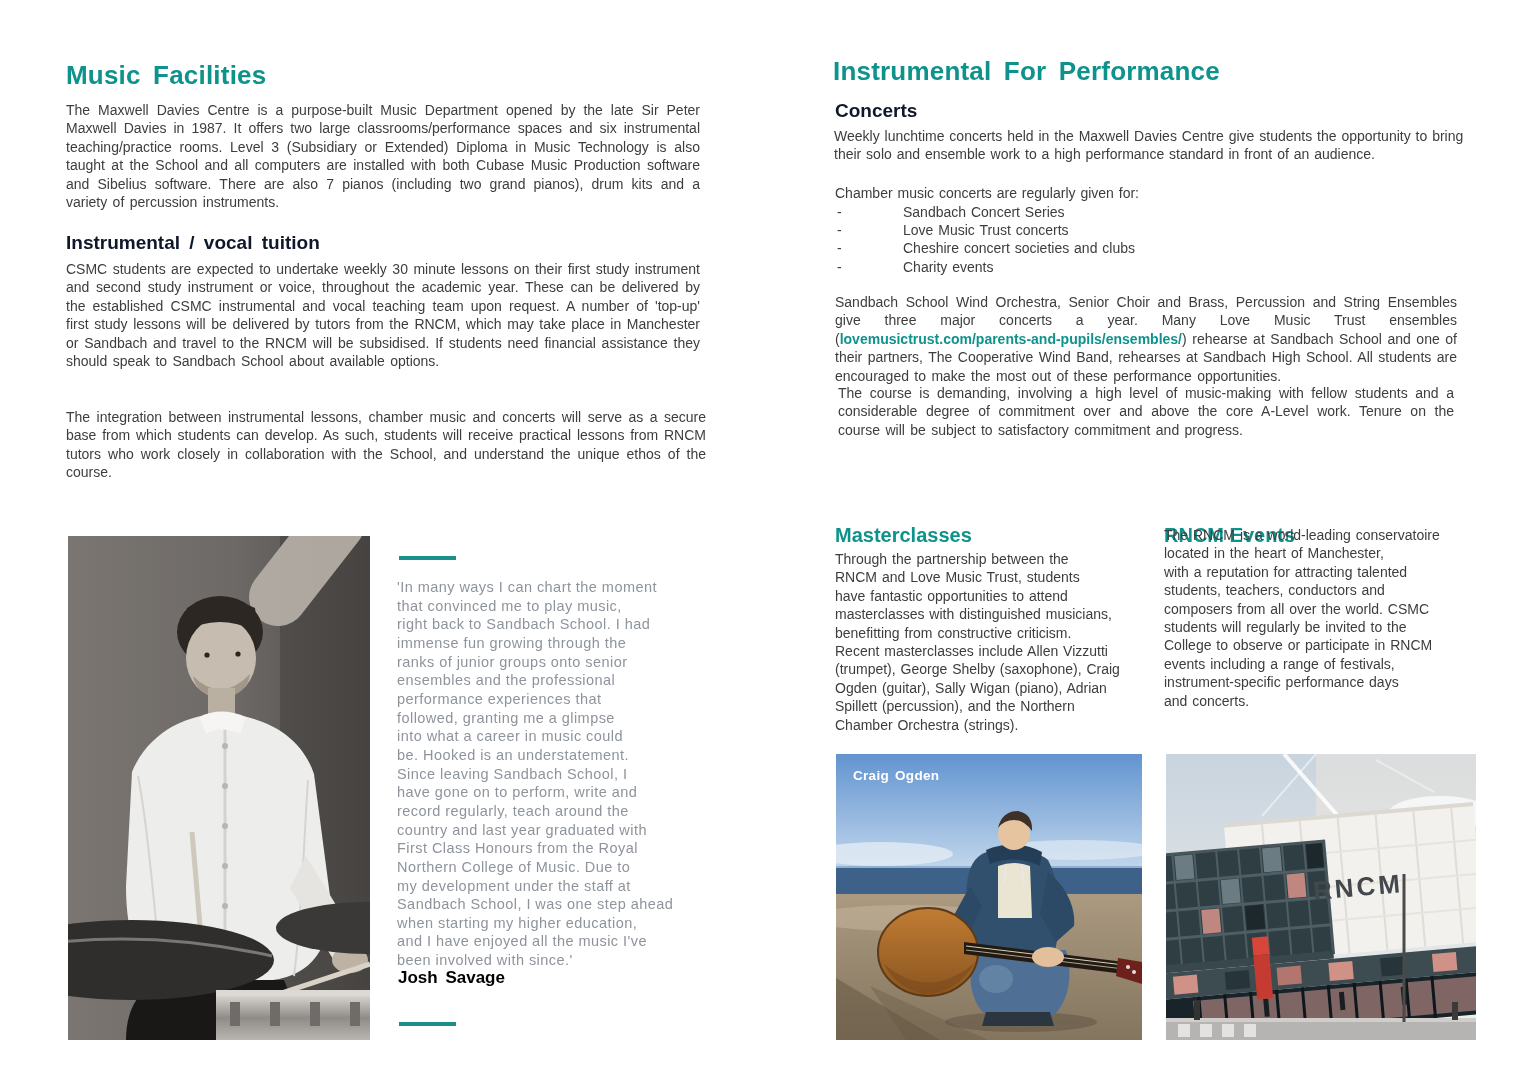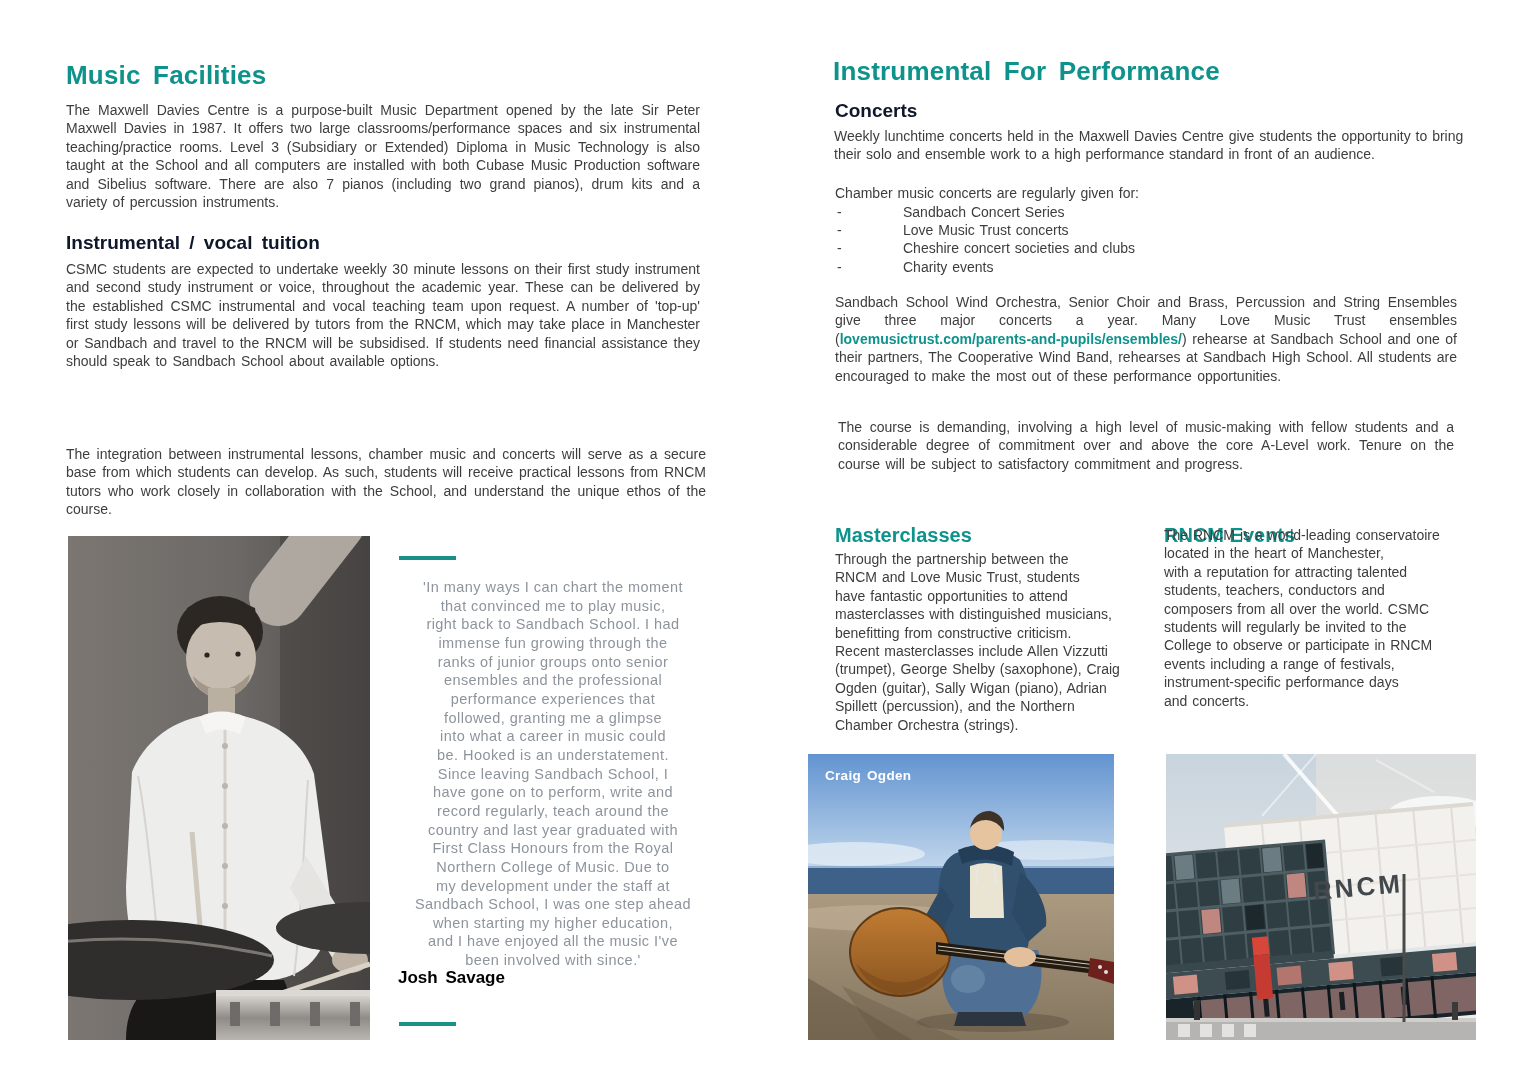--- a/index.html
+++ b/index.html
@@ -31,21 +31,21 @@
 <div id="page">
 
   <h1 class="title abs" style="left:66px;top:60px;">Music Facilities</h1>
 
   <p class="body abs" style="left:66px;top:101px;width:634px;">The Maxwell Davies Centre is a purpose-built Music Department opened by the late Sir Peter Maxwell Davies in 1987. It offers two large classrooms/performance spaces and six instrumental teaching/practice rooms. Level 3 (Subsidiary or Extended) Diploma in Music Technology is also taught at the School and all computers are installed with both Cubase Music Production software and Sibelius software. There are also 7 pianos (including two grand pianos), drum kits and a variety of percussion instruments.</p>
 
   <h2 class="sub abs" style="left:66px;top:232px;">Instrumental / vocal tuition</h2>
 
   <p class="body abs" style="left:66px;top:260px;width:634px;">CSMC students are expected to undertake weekly 30 minute lessons on their first study instrument and second study instrument or voice, throughout the academic year. These can be delivered by the established CSMC instrumental and vocal teaching team upon request. A number of 'top-up' first study lessons will be delivered by tutors from the RNCM, which may take place in Manchester or Sandbach and travel to the RNCM will be subsidised. If students need financial assistance they should speak to Sandbach School about available options.</p>
 
-  <p class="body abs" style="left:66px;top:408px;width:640px;margin-top:37px;">The integration between instrumental lessons, chamber music and concerts will serve as a secure base from which students can develop. As such, students will receive practical lessons from RNCM tutors who work closely in collaboration with the School, and understand the unique ethos of the course.</p>
+  <p class="body abs" style="left:66px;top:408px;width:640px;">The integration between instrumental lessons, chamber music and concerts will serve as a secure base from which students can develop. As such, students will receive practical lessons from RNCM tutors who work closely in collaboration with the School, and understand the unique ethos of the course.</p>
 
   <div class="photo abs" style="left:68px;top:536px;width:302px;height:504px;">
     <svg width="302" height="504" viewBox="0 0 302 504" xmlns="http://www.w3.org/2000/svg">
       <defs>
         <linearGradient id="dBg" x1="0" y1="0" x2="1" y2="0">
           <stop offset="0" stop-color="#7b7672"></stop>
             <stop offset=".55" stop-color="#6d6966"></stop>
             <stop offset="1" stop-color="#4e4b49"></stop>
         </linearGradient>
         <linearGradient id="dSnare" x1="0" y1="0" x2="0" y2="1">
@@ -88,21 +88,21 @@
       <rect x="148" y="460" width="154" height="44" fill="url(#dSnare)"></rect>
       <rect x="162" y="466" width="10" height="24" fill="#6e6b68"></rect>
         <rect x="202" y="466" width="10" height="24" fill="#6e6b68"></rect>
       <rect x="242" y="466" width="10" height="24" fill="#6e6b68"></rect>
         <rect x="282" y="466" width="10" height="24" fill="#6e6b68"></rect>
     </svg>
   </div>
 
   <div class="dash abs" style="left:399px;top:556px;"></div>
 
-  <div class="quote abs" style="left:397px;top:578px;width:312px;text-align:center;">'In many ways I can chart the moment
+  <div class="quote abs" style="left:397px;top:578px;width:312px;">'In many ways I can chart the moment
 that convinced me to play music,
 right back to Sandbach School. I had
 immense fun growing through the
 ranks of junior groups onto senior
 ensembles and the professional
 performance experiences that
 followed, granting me a glimpse
 into what a career in music could
 be. Hooked is an understatement.
 Since leaving Sandbach School, I
@@ -145,21 +145,21 @@
     <div class="bullet-row">
       <span class="b-dash">-</span>
       <span>Charity events</span>
     </div>
   </div>
 
   <p class="body abs" style="left:835px;top:293px;width:622px;">
     <span>Sandbach School Wind Orchestra, Senior Choir and Brass, Percussion and String Ensembles give three major concerts a year. Many Love Music Trust ensembles (</span><span class="link">lovemusictrust.com/parents-and-pupils/ensembles/</span><span>) rehearse at Sandbach School and one of their partners, The Cooperative Wind Band, rehearses at Sandbach High School. All students are encouraged to make the most out of these performance opportunities.</span>
   </p>
 
-  <p class="body abs" style="left:838px;top:418px;width:616px;">The course is demanding, involving a high level of music-making with fellow students and a considerable degree of commitment over and above the core A-Level work. Tenure on the course will be subject to satisfactory commitment and progress.</p>
+  <p class="body abs" style="left:838px;top:384px;width:616px;">The course is demanding, involving a high level of music-making with fellow students and a considerable degree of commitment over and above the core A-Level work. Tenure on the course will be subject to satisfactory commitment and progress.</p>
 
   <h3 class="col abs" style="left:835px;top:524px;">Masterclasses</h3>
   <div class="prelines abs" style="left:835px;top:550px;width:330px;">Through the partnership between the
 RNCM and Love Music Trust, students
 have fantastic opportunities to attend
 masterclasses with distinguished musicians,
 benefitting from constructive criticism.
 Recent masterclasses include Allen Vizzutti
 (trumpet), George Shelby (saxophone), Craig
 Ogden (guitar), Sally Wigan (piano), Adrian
@@ -171,21 +171,21 @@
 located in the heart of Manchester,
 with a reputation for attracting talented
 students, teachers, conductors and
 composers from all over the world. CSMC
 students will regularly be invited to the
 College to observe or participate in RNCM
 events including a range of festivals,
 instrument-specific performance days
 and concerts.</div>
 
-  <div class="photo abs" style="left:808px;top:754px;width:342px;height:286px;text-decoration:underline;">
+  <div class="photo abs" style="left:836px;top:754px;width:342px;height:286px;text-decoration:underline;">
     <svg width="306" height="286" viewBox="0 0 306 286" xmlns="http://www.w3.org/2000/svg">
       <defs>
         <linearGradient id="gSky" x1="0" y1="0" x2="0" y2="1">
           <stop offset="0" stop-color="#6294d0"></stop>
             <stop offset="1" stop-color="#c9dcee"></stop>
         </linearGradient>
         <linearGradient id="gSand" x1="0" y1="0" x2="0" y2="1">
           <stop offset="0" stop-color="#ab9a80"></stop>
             <stop offset="1" stop-color="#84755f"></stop>
         </linearGradient>

